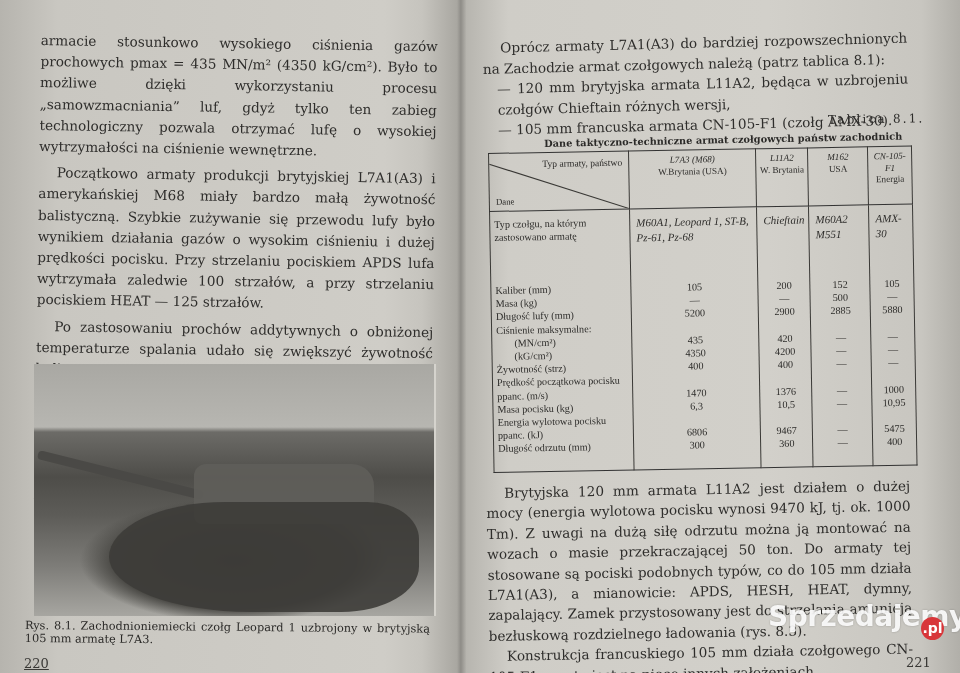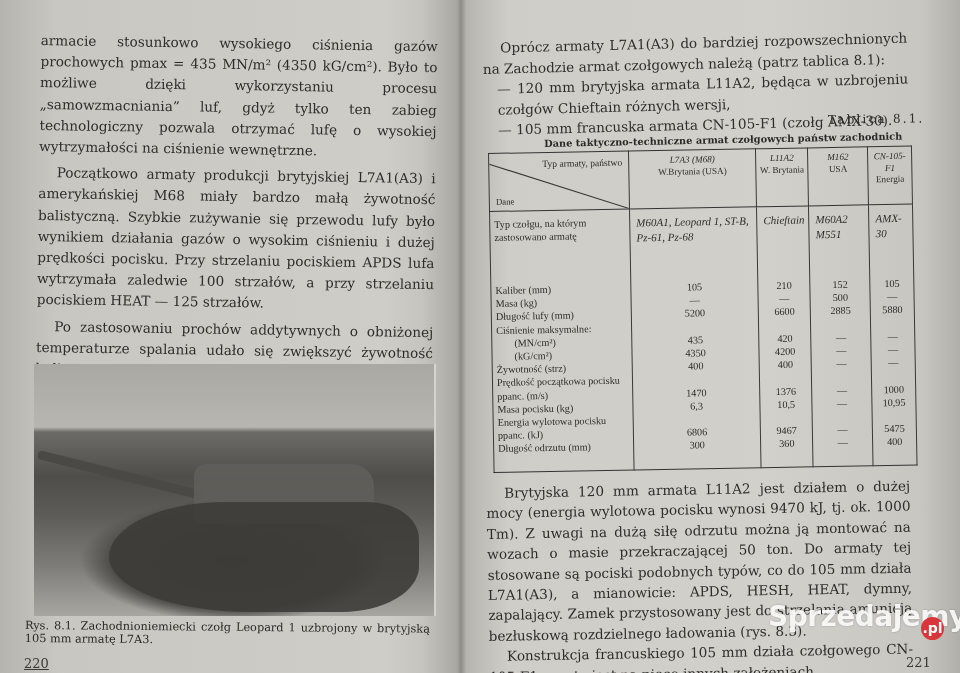--- a/index.html
+++ b/index.html
@@ -150,23 +150,23 @@
             <span class="v blank"></span>
             <span class="v">1470</span>
             <span class="v">6,3</span>
             <span class="v blank"></span>
             <span class="v">6806</span>
             <span class="v">300</span>
           </td>
 
           <td class="col">
             <div class="tanks" style="height:66px">Chieftain</div>
-            <span class="v">210</span>
-            <span class="v">—</span>
-            <span class="v">6600</span>
+            <span class="v">200</span>
+            <span class="v">—</span>
+            <span class="v">2900</span>
             <span class="v blank"></span>
             <span class="v">420</span>
             <span class="v">4200</span>
             <span class="v">400</span>
             <span class="v blank"></span>
             <span class="v">1376</span>
             <span class="v">10,5</span>
             <span class="v blank"></span>
             <span class="v">9467</span>
             <span class="v">360</span>

